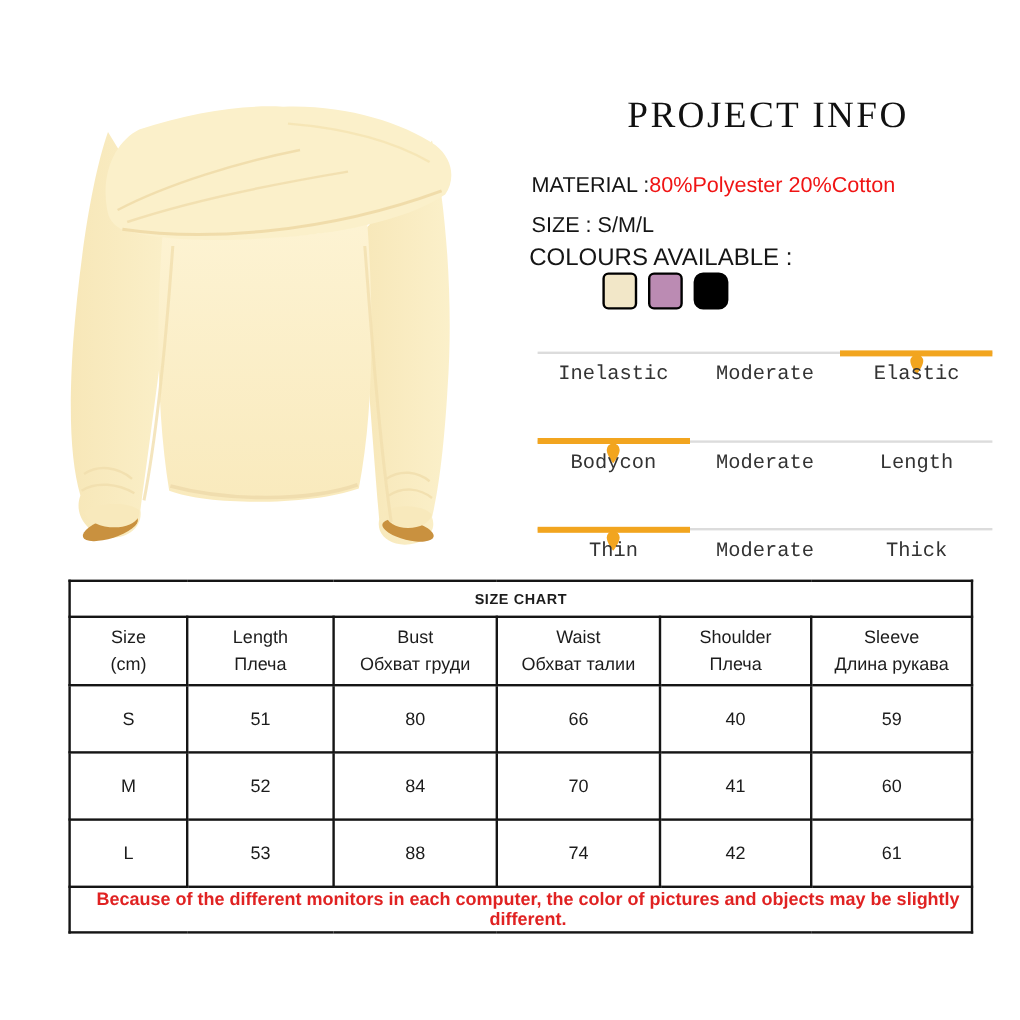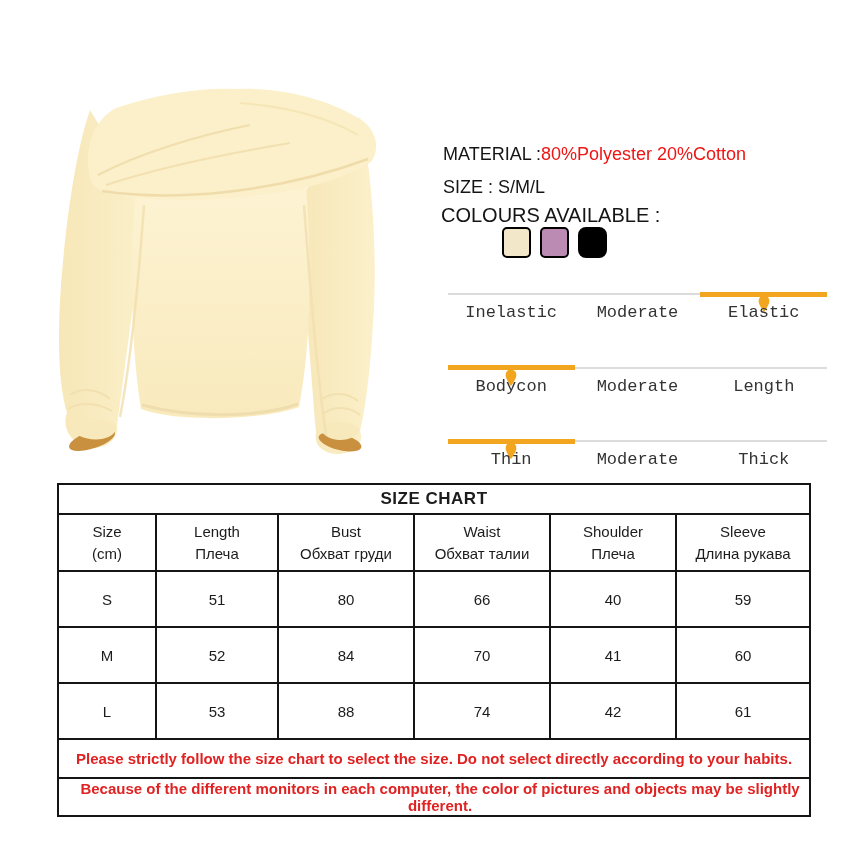--- a/index.html
+++ b/index.html
@@ -29,21 +29,21 @@
   .seg-right{right:0;}
   .pin{position:absolute;top:2px;width:12px;height:17px;transform:translateX(-50%);}
   .pin svg{display:block;width:12px;height:17px;}
   .attr-labels{position:absolute;left:0;right:0;top:31px;display:flex;}
   .attr-labels span{flex:1;text-align:center;font-size:17px;color:#333;}
 
   
   .size-chart{position:absolute;left:57px;top:483px;width:752px;border-collapse:collapse;
               table-layout:fixed;color:#1c1c1c;}
   .size-chart td{border:2px solid #151515;text-align:center;vertical-align:middle;padding:0;}
-  .title-row td{height:28px;font-size:17px;font-weight:bold;letter-spacing:.5px;}
+  .title-row td{height:28px;font-size:12px;font-weight:bold;letter-spacing:.5px;}
   .head-row td{height:55px;font-size:15px;line-height:1.45;border-radius:23px;}
   .data-row td{height:54px;font-size:15px;}
   .note-row td{font-size:15px;font-weight:bold;}
   .note-row.n1 td{height:33px;}
   .note-row.n2 td{height:37px;}
   .note-row.n3 td{height:36px;padding-left:12px;}
 </style>
 </head>
 <body>
 
@@ -88,20 +88,21 @@
       <path d="M200,48 C250,52 290,64 318,80" stroke="#f5e4b4" stroke-width="2" fill="none" opacity=".9"></path>
       <path d="M62,136 C130,146 230,140 328,104" stroke="#eed9a6" stroke-width="2.5" fill="none" opacity=".9"></path>
 
       <path d="M104,150 C99,220 92,300 80,362" stroke="#f1dfae" stroke-width="2.5" fill="none" opacity=".8"></path>
       <path d="M264,150 C270,230 276,310 286,380" stroke="#f1dfae" stroke-width="2.5" fill="none" opacity=".8"></path>
       <path d="M30,340 C42,332 58,334 70,344 M28,354 C40,346 58,348 72,356" stroke="#f2e0b0" stroke-width="2" fill="none"></path>
       <path d="M282,344 C294,336 308,338 318,346 M284,358 C296,350 310,352 320,360" stroke="#f2e0b0" stroke-width="2" fill="none"></path>
     </svg>
   </div>
 
+  <div class="info-title">PROJECT INFO</div>
 
   <div class="info-line material-line">
     <span>MATERIAL :</span><span style="color: rgb(240, 20, 20);">80%Polyester 20%Cotton</span>
   </div>
 
   <div class="info-line size-line">
     <span>SIZE : S/M/L</span>
   </div>
 
   <div class="info-line colours-line">
@@ -220,22 +221,19 @@
         <td>60</td>
       </tr>
       <tr class="data-row">
         <td>L</td>
         <td>53</td>
         <td>88</td>
         <td>74</td>
         <td>42</td>
         <td>61</td>
       </tr>
-      <tr class="note-row n2">
-        <td colspan="6" style="color: rgb(224, 34, 34);">Please strictly follow the size chart  to select the size. Do not select directly according to your habits.</td>
-      </tr>
       <tr class="note-row n3">
         <td colspan="6" style="color: rgb(224, 34, 34);">Because of the different monitors in each computer, the color of pictures and objects may be slightly different.</td>
       </tr>
     </tbody>
   </table>
 
 </div>
 
 </body></html>

